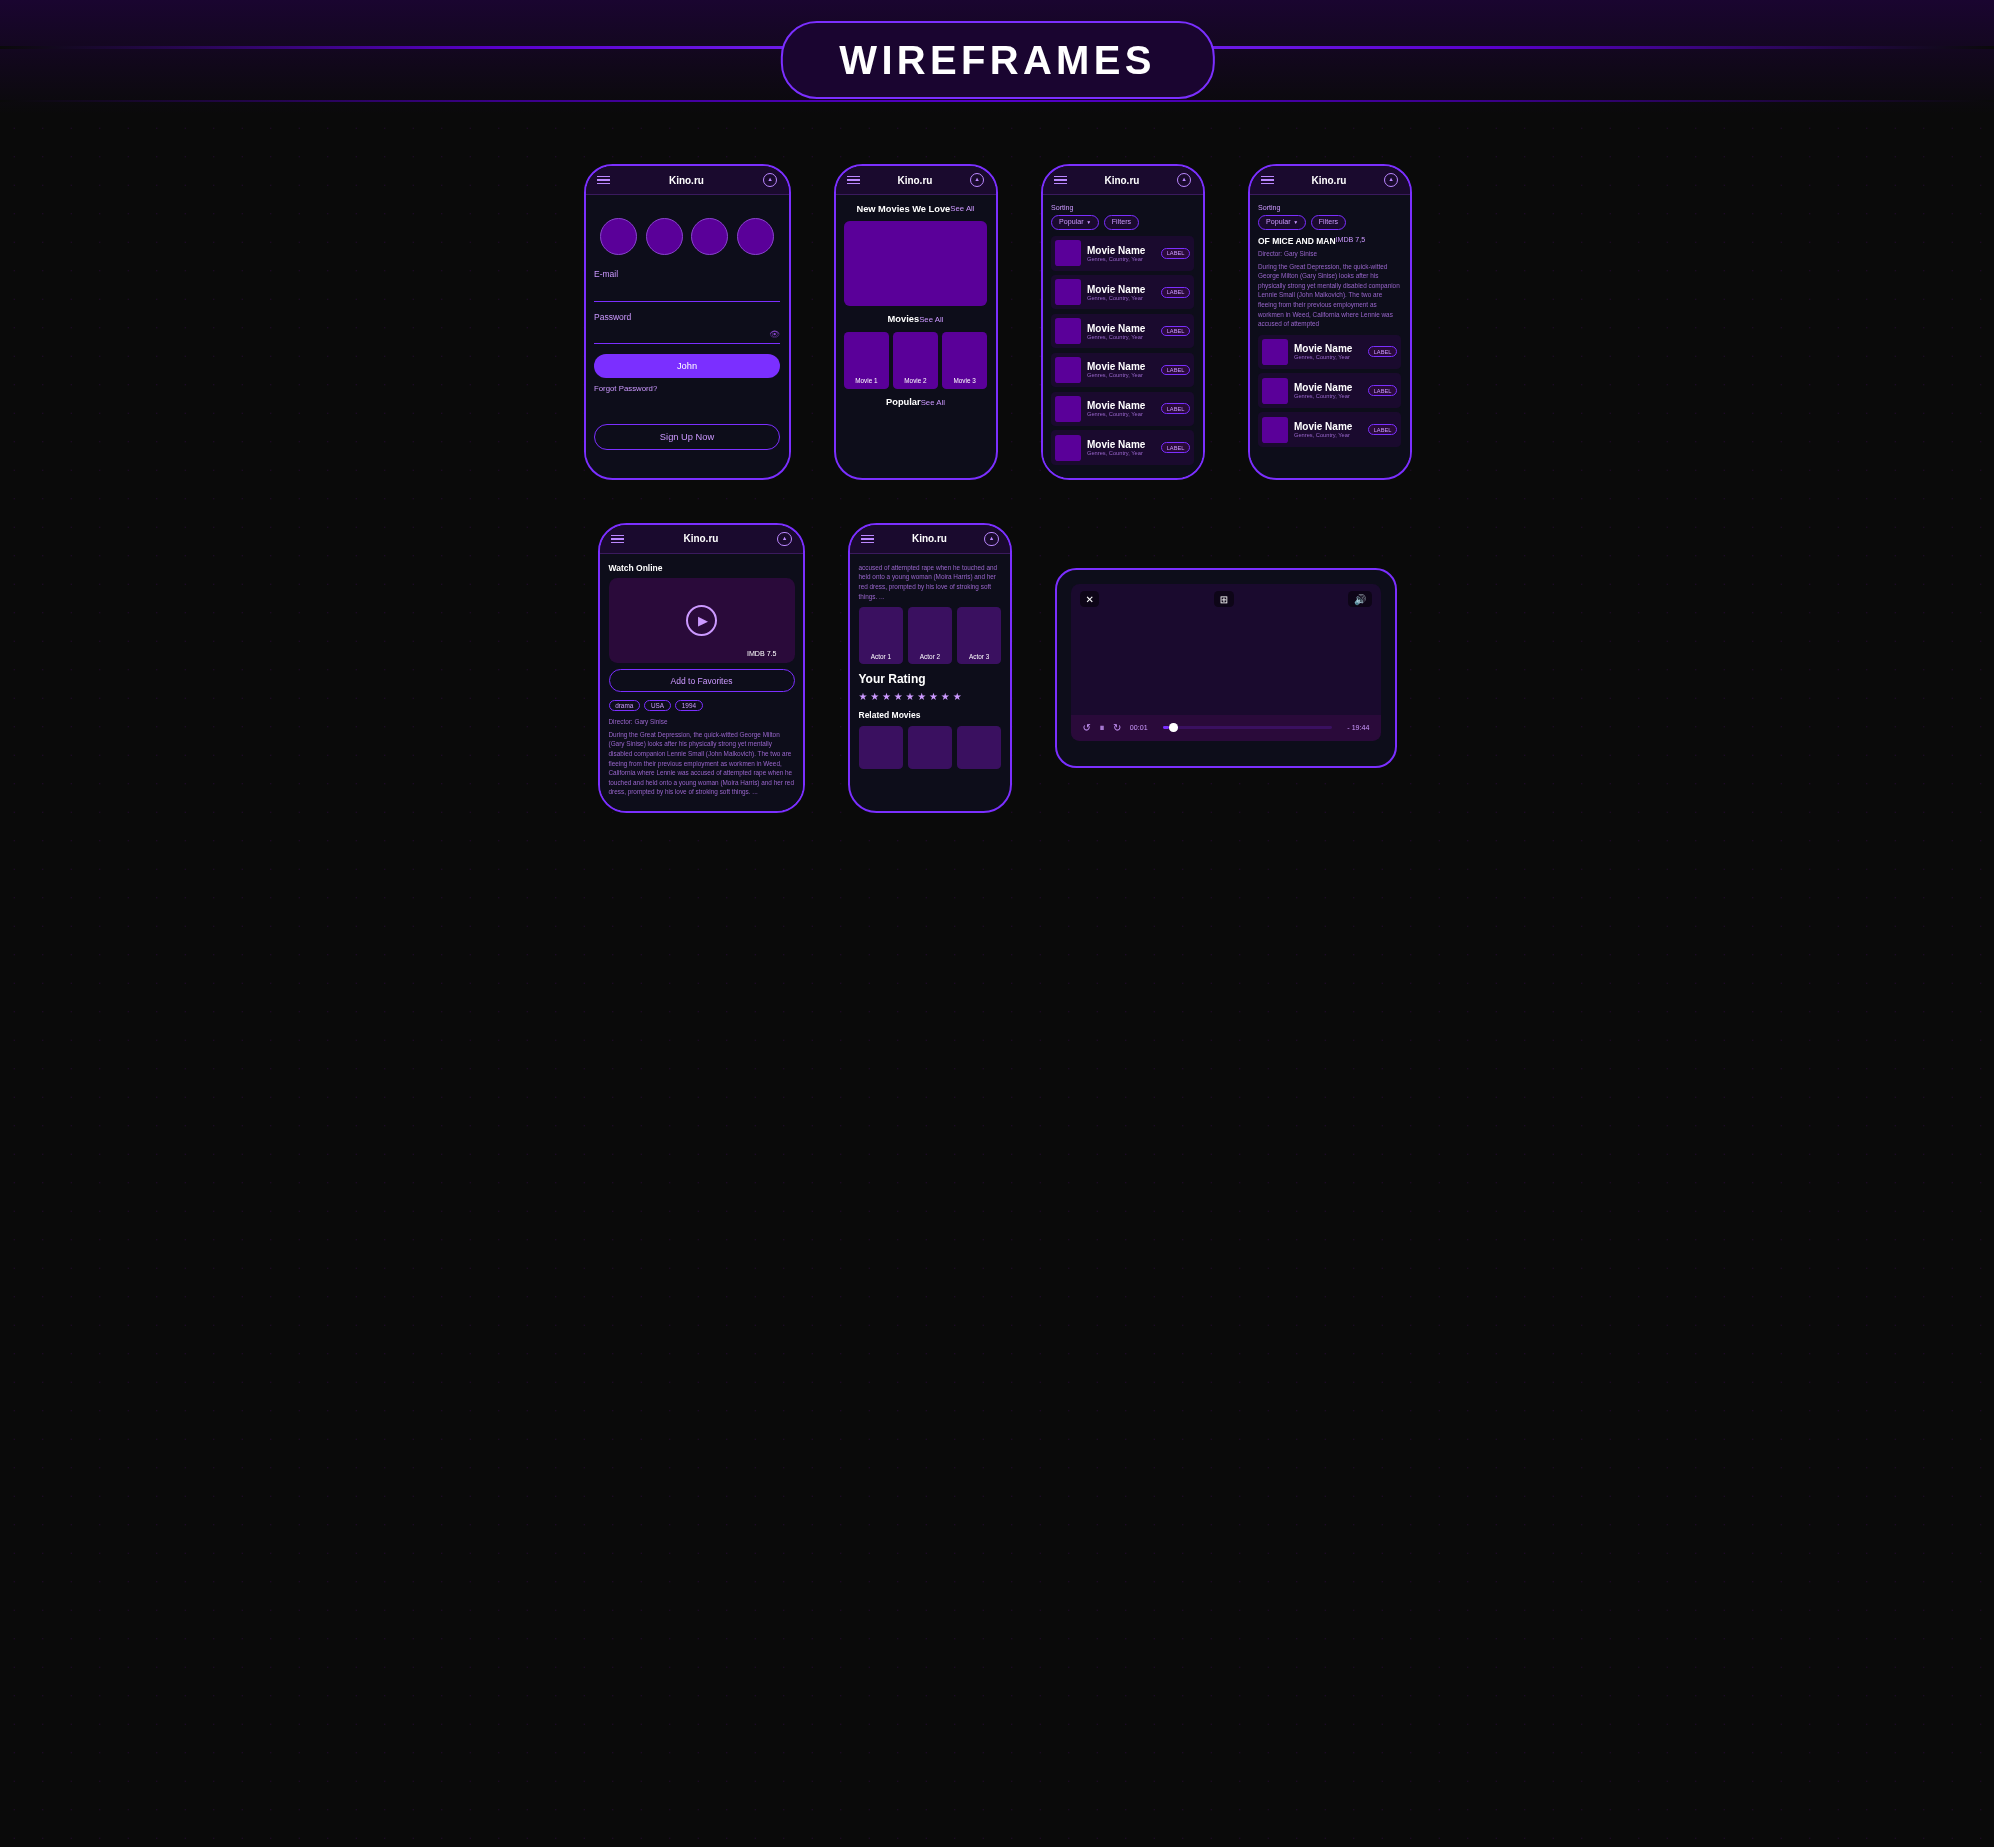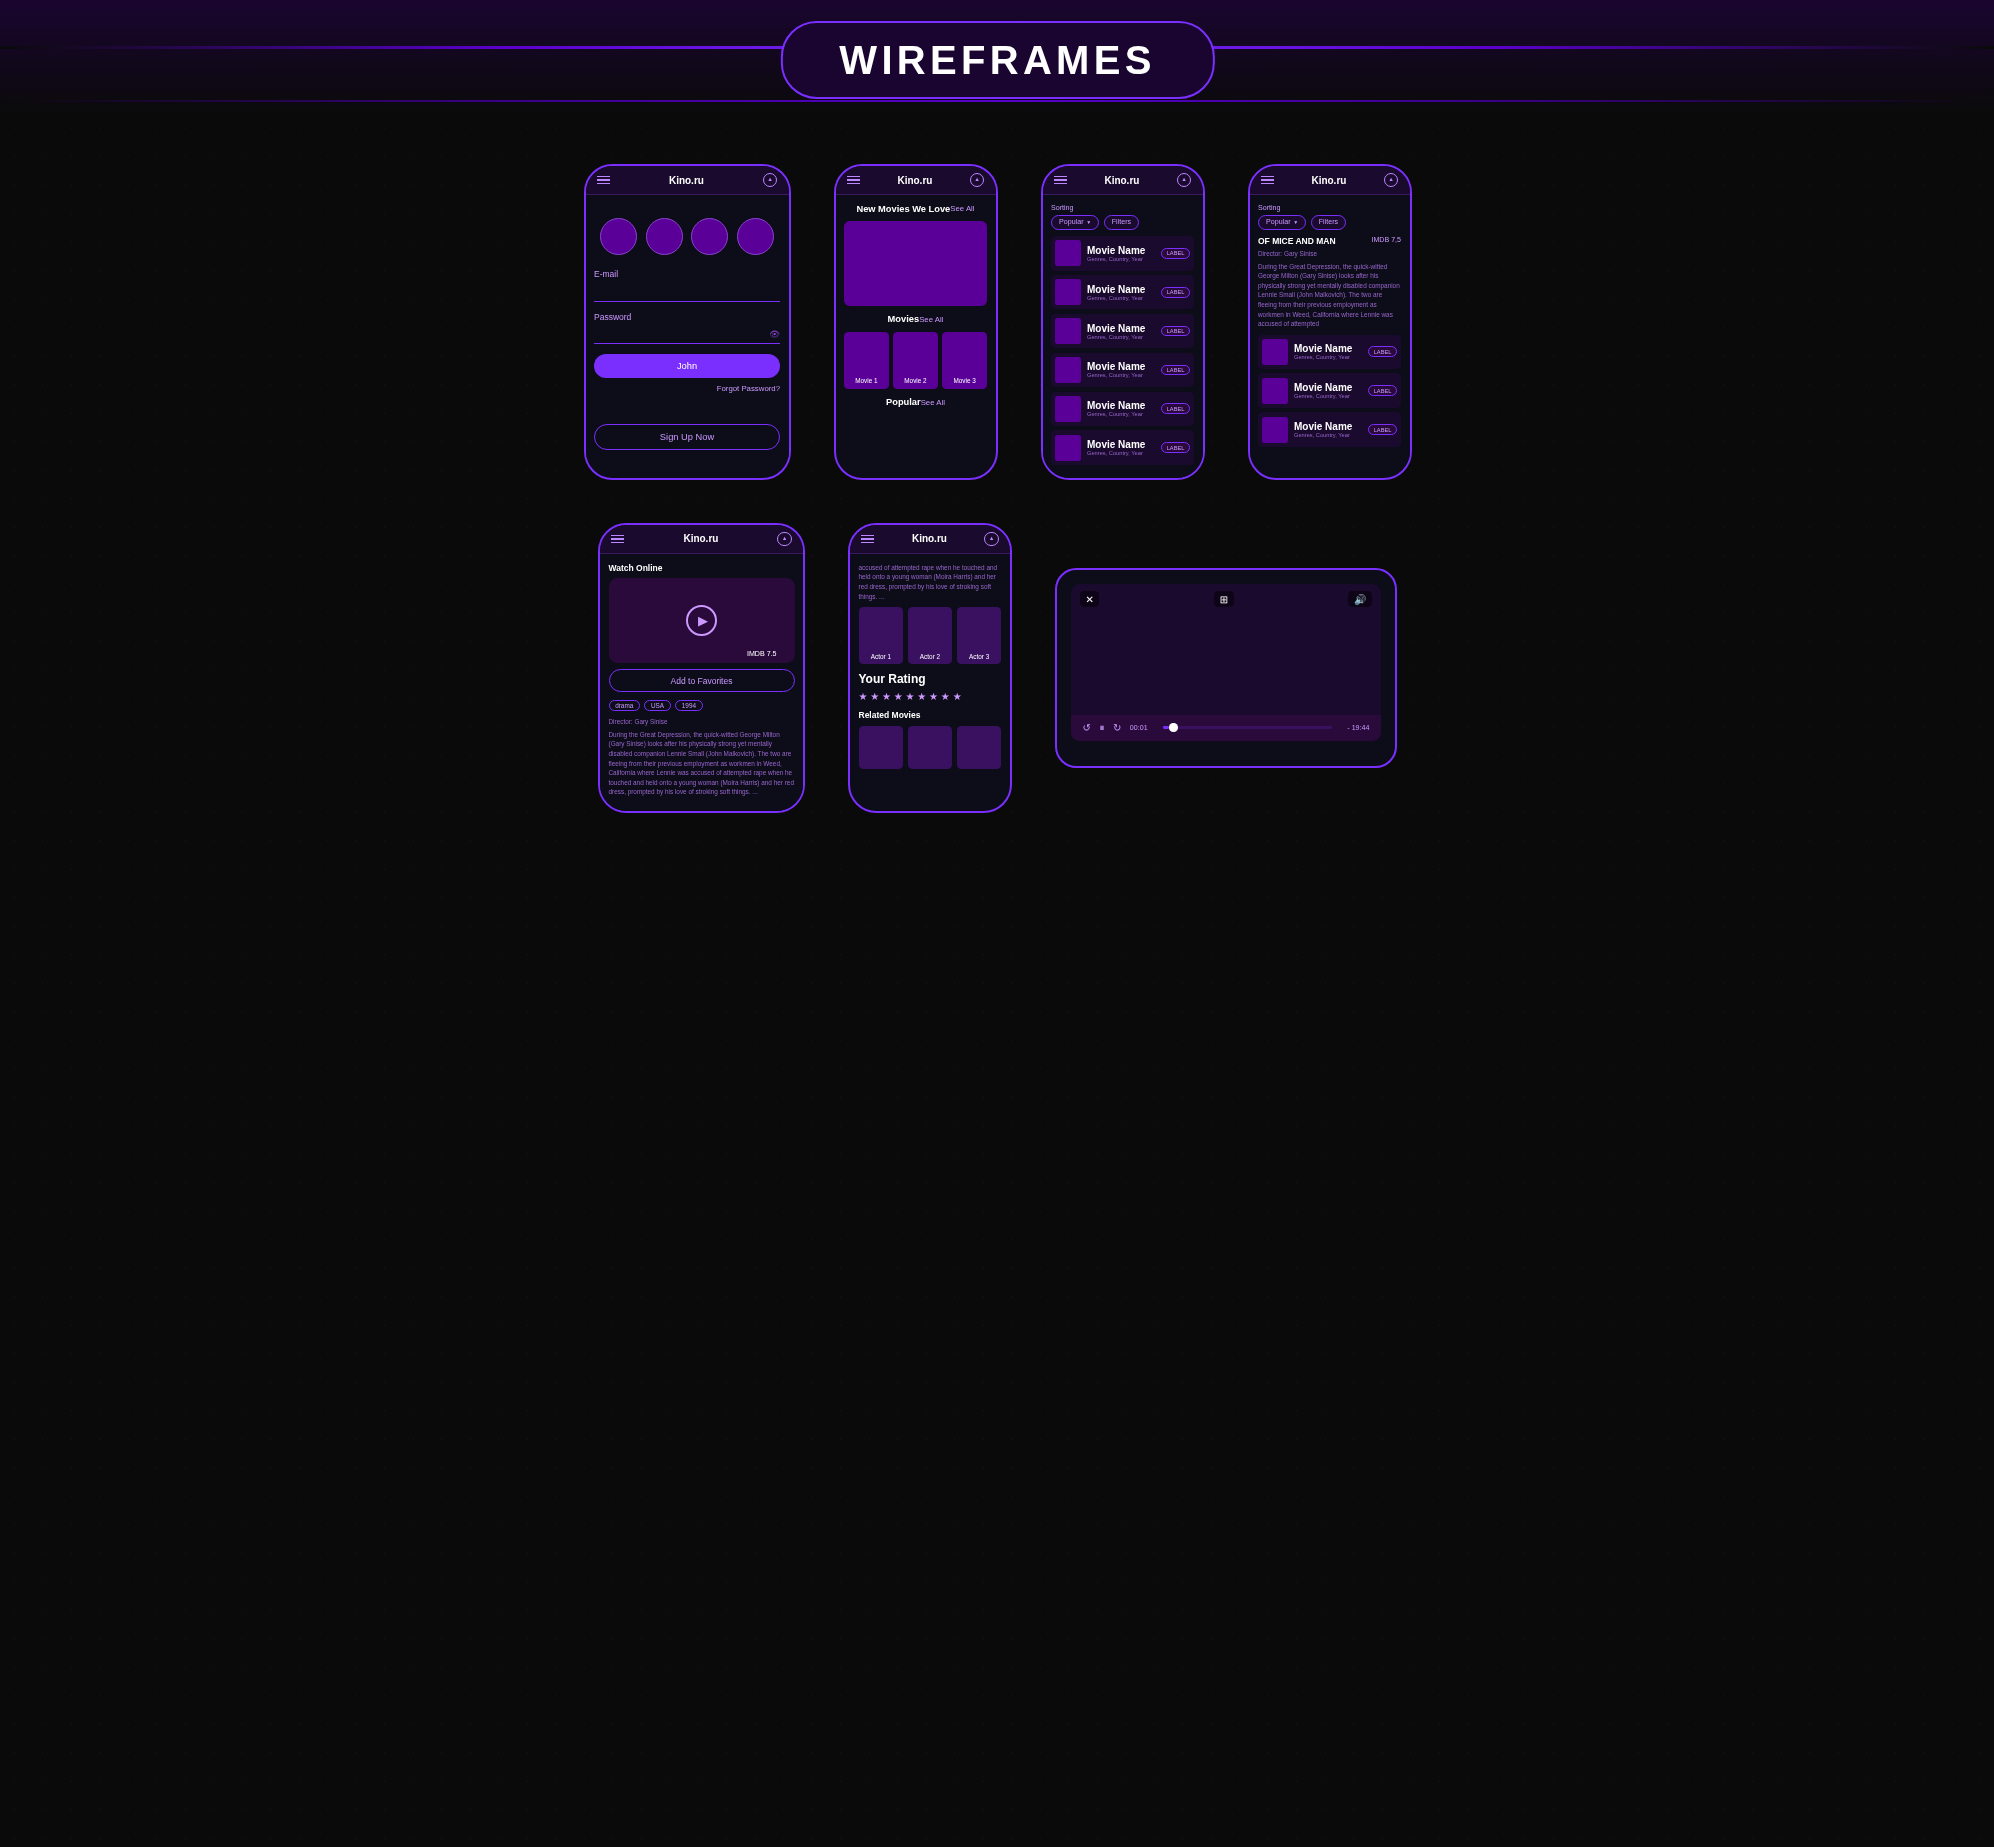--- a/index.html
+++ b/index.html
@@ -200,21 +200,21 @@
       border: none;
       border-radius: 14.2px;
       color: white;
       padding: 7.1px;
       font-size: 9.3px;
       cursor: pointer;
       margin-bottom: 5.7px;
     }
 
     .forgot-pwd {
-      text-align: right;
+      text-align: left;
       color: #cc99ff;
       font-size: 7.8px;
       margin-bottom: 17px;
       display: block;
     }
 
     .btn-signup {
       width: 100%;
       background: transparent;
       border: 1.4px solid #7b2fff;
@@ -629,21 +629,20 @@
     .desc-text {
       color: #9966cc;
       font-size: 6.4px;
       line-height: 1.5;
       margin-bottom: 5.7px;
     }
 
     
     .detail-header-row {
       display: flex;
-      justify-content: space-between;
       align-items: flex-start;
       margin-bottom: 4.3px;
     }
   </style>
 </head>
 <body>
 
 <div class="dot-bg"></div>
 
 <div class="header-bar">

